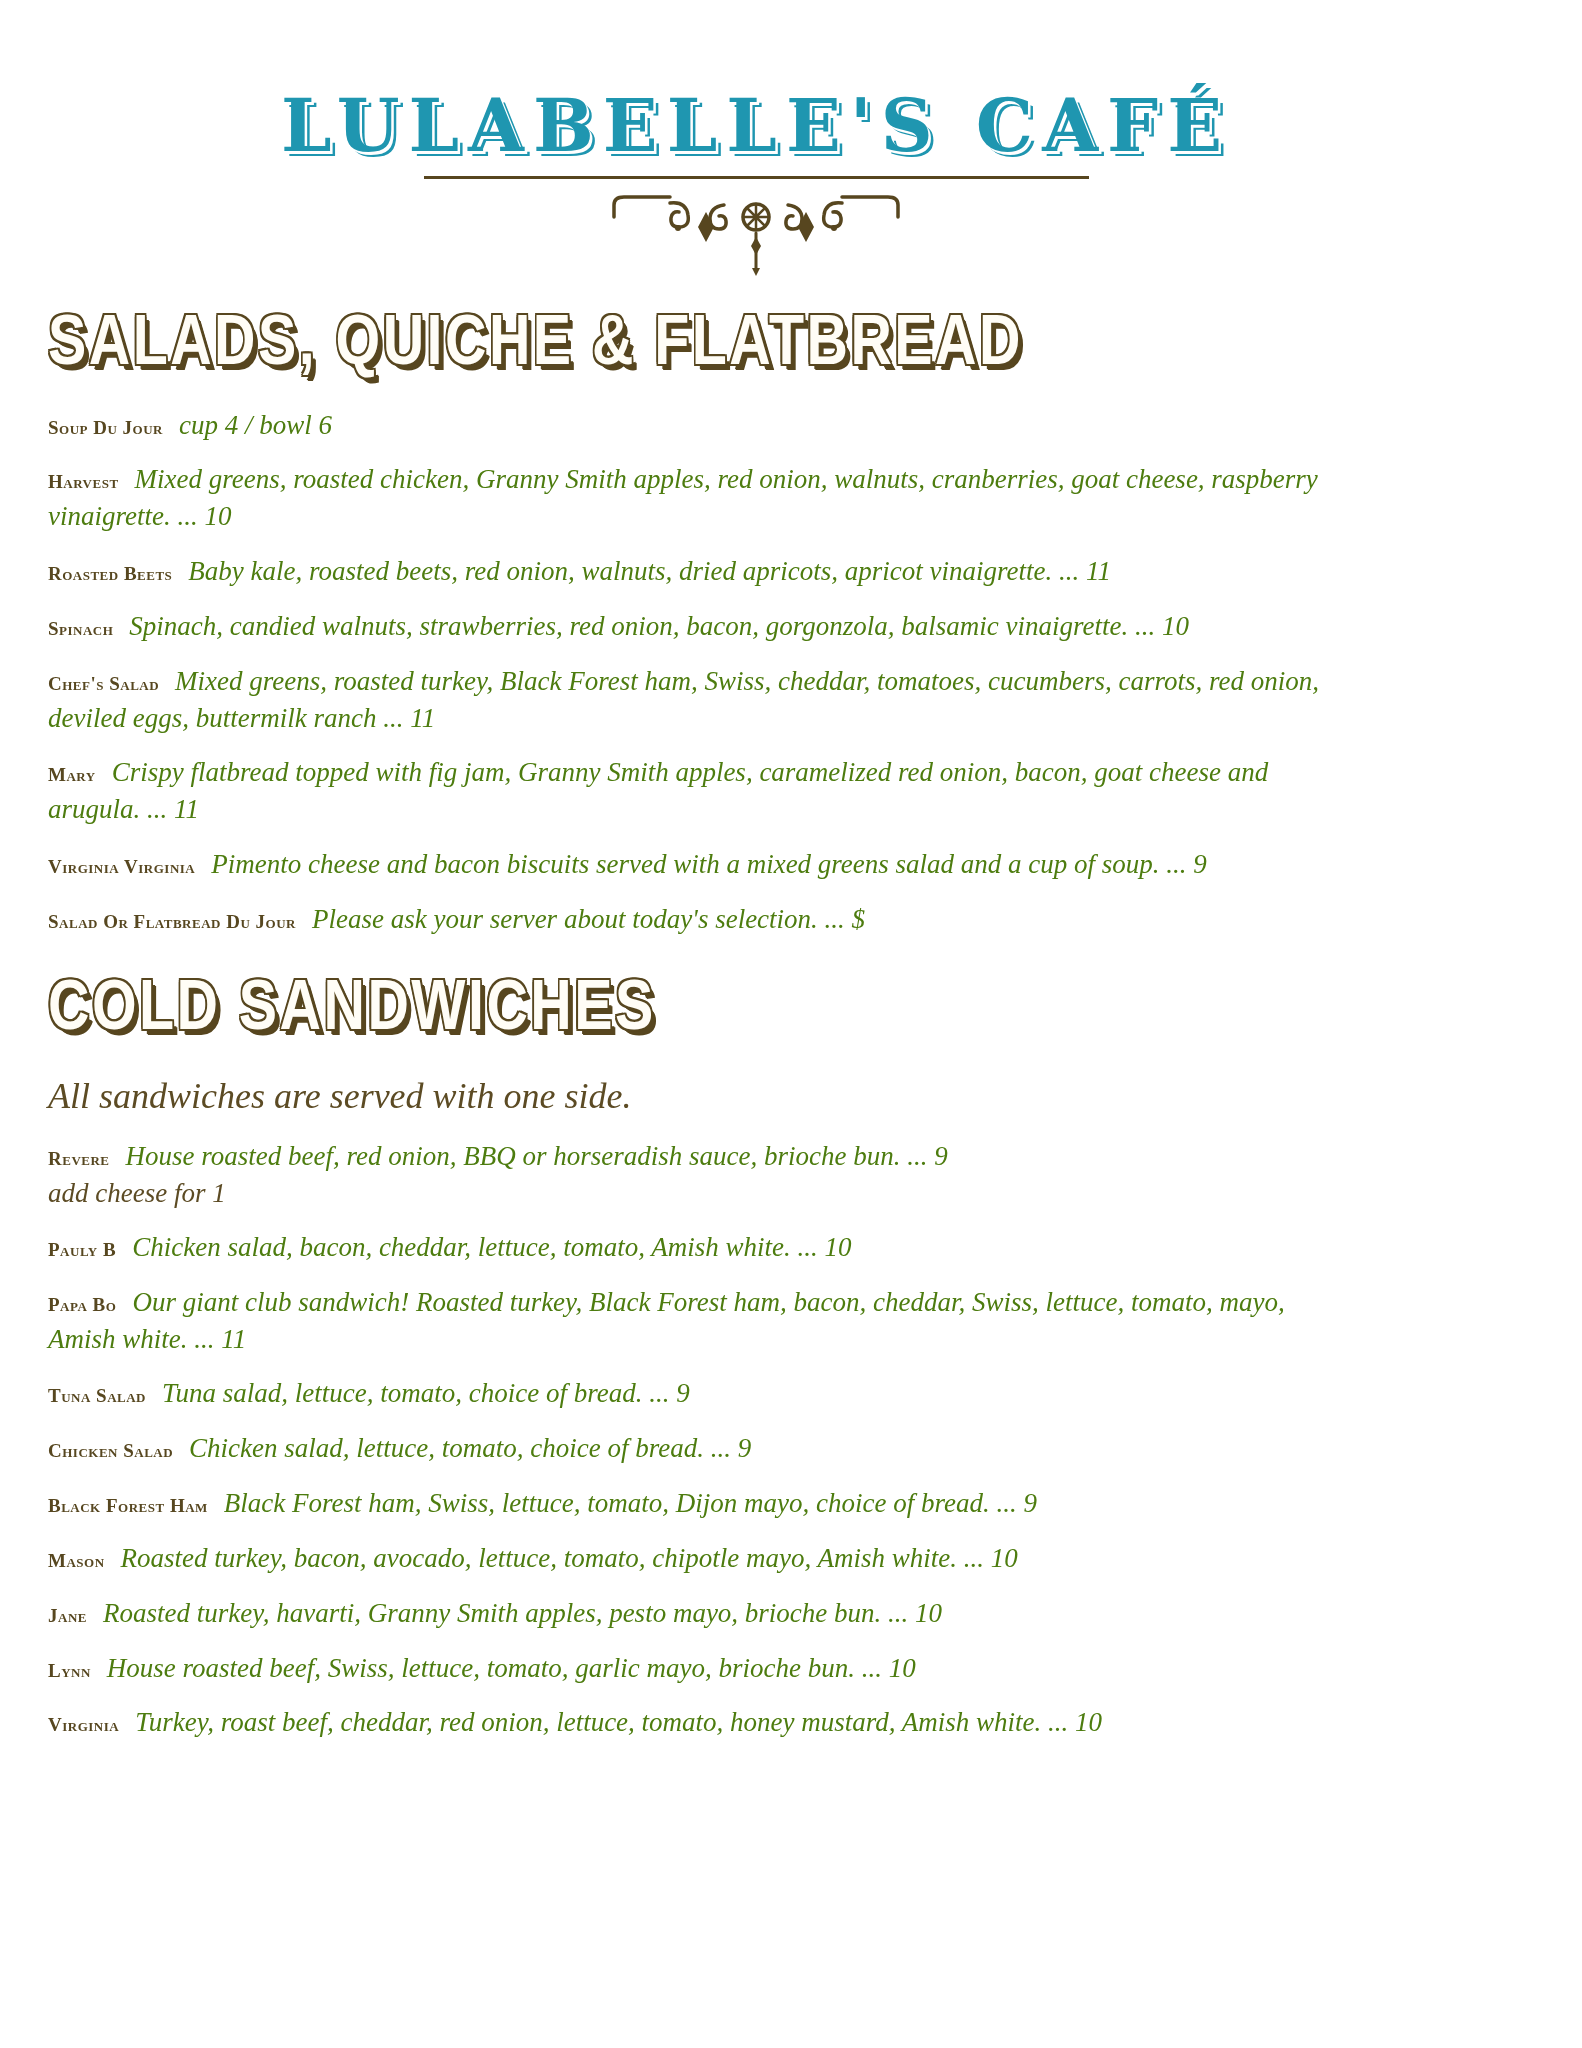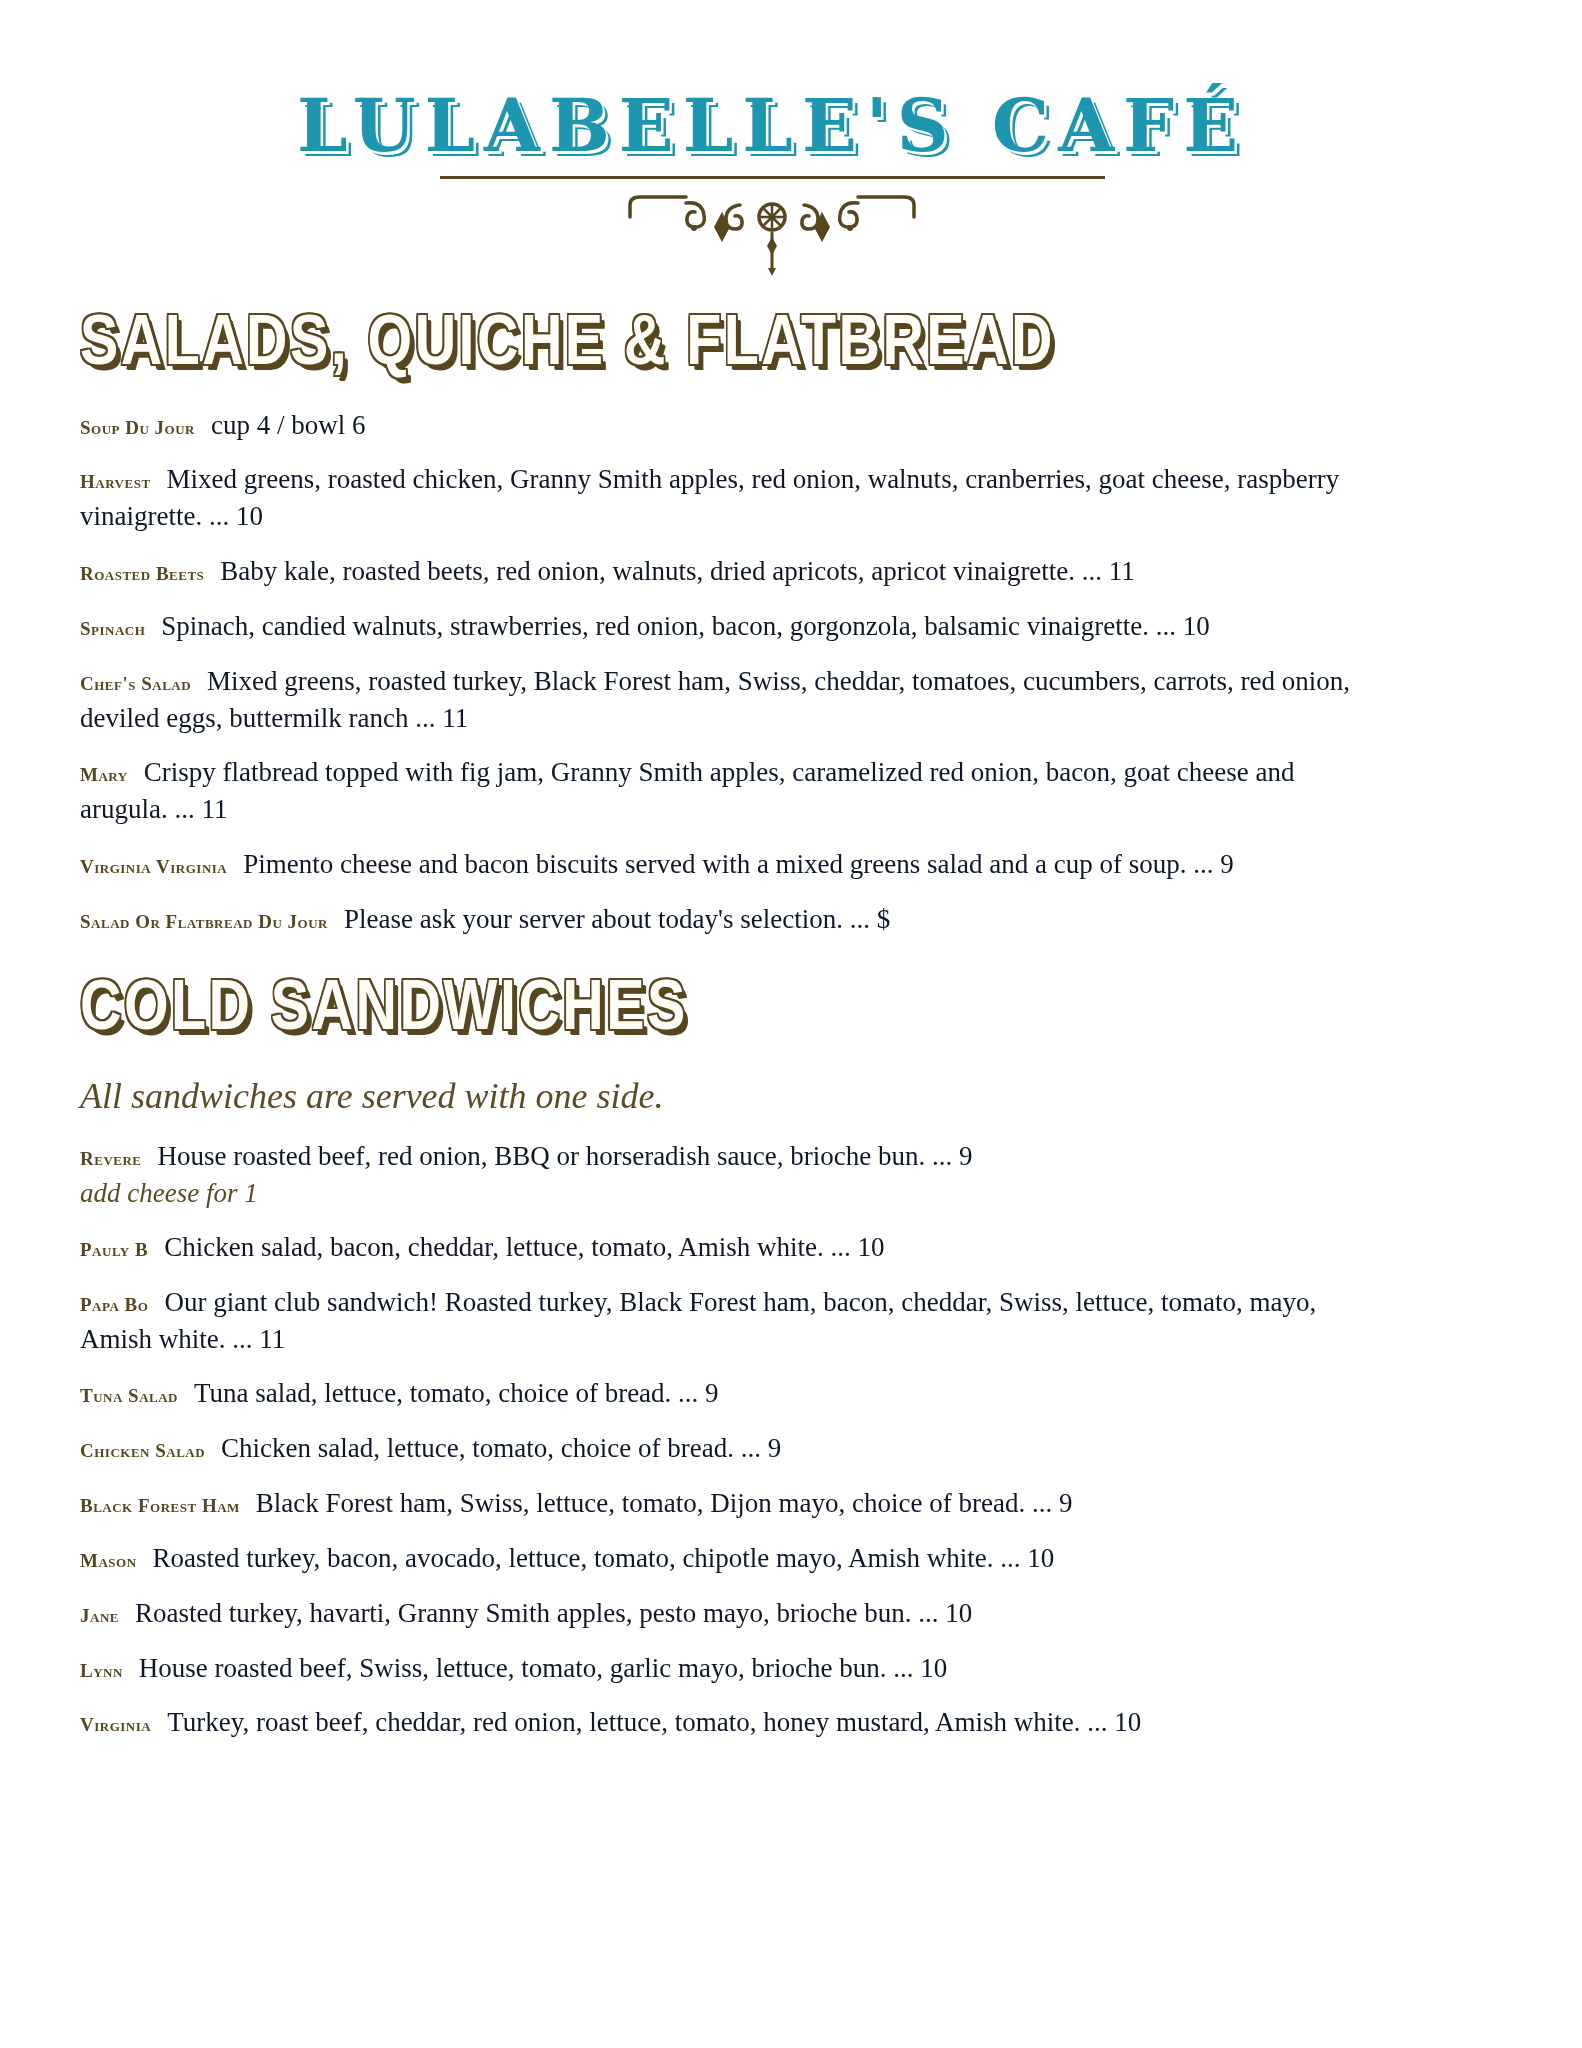--- a/index.html
+++ b/index.html
@@ -8,21 +8,21 @@
     height: 2048px;
     background: #ffffff;
     font-family: "Liberation Serif", serif;
     color: #57461f;
     overflow: hidden;
   }
   .page {
     box-sizing: border-box;
     width: 1582px;
     height: 2048px;
-    padding: 88px 118px 0 80px;
+    padding: 88px 118px 0 48px;
   }
   
   .masthead { text-align: center; }
   .cafe-title {
     font-family: "DejaVu Serif", serif;
     font-weight: 700;
     font-size: 72px;
     line-height: 1.05;
     letter-spacing: 9px;
     color: #1f96b0;
@@ -78,22 +78,23 @@
   .iname {
     font-variant: small-caps;
     font-variant-caps: small-caps;
     font-weight: 700;
     font-size: 19px;
     letter-spacing: 0.5px;
     color: #574720;
     margin-right: 16px;
   }
   .idesc {
+    font-style: italic;
     font-size: 27px;
-    color: #0f172a;
+    color: #4d7c0f;
   }
   .inote {
     font-style: italic;
     font-size: 27px;
     color: #5c4b24;
   }
 </style>
 </head>
 <body>
 

